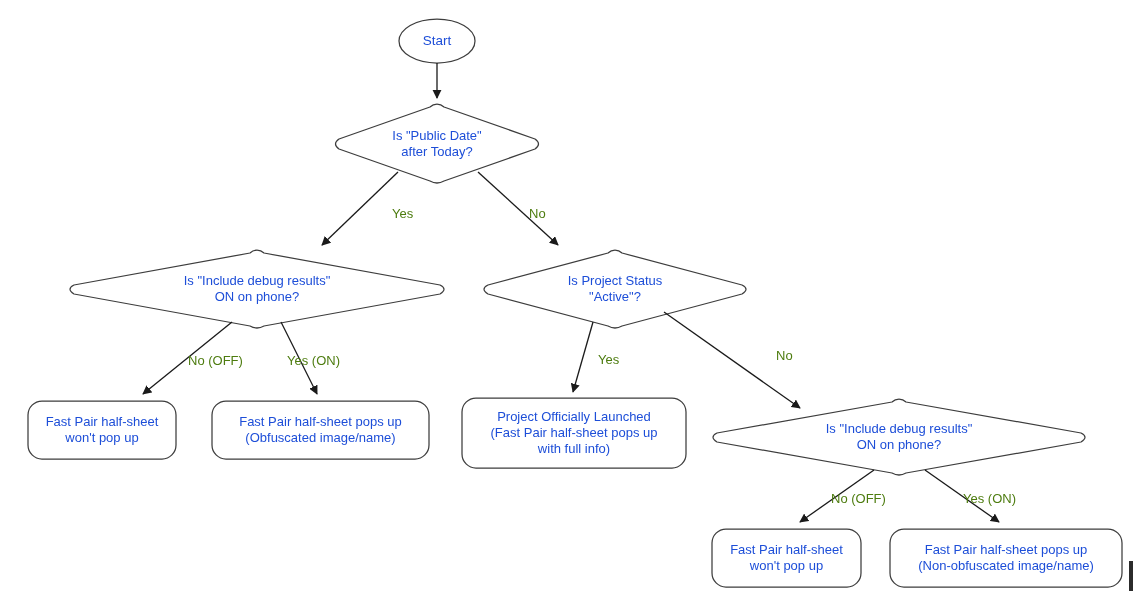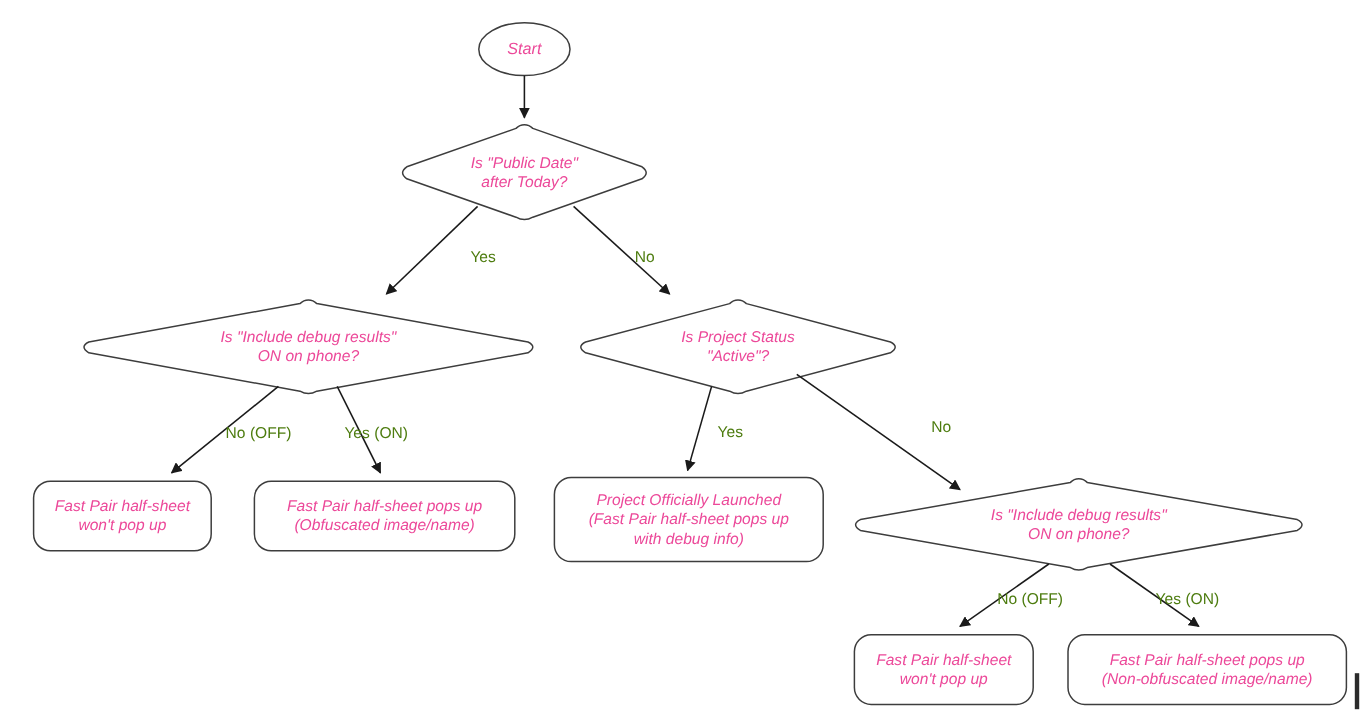--- a/index.html
+++ b/index.html
@@ -35,27 +35,26 @@
     fill: none;
     stroke: #1a1a1a;
     stroke-width: 1.3;
   }
   .node-label {
     position: absolute;
     display: flex;
     align-items: center;
     justify-content: center;
     text-align: center;
-    color: #ec4899;
+    color: #1d4ed8;
     font-family: "Liberation Sans", sans-serif;
     font-size: 13px;
     line-height: 16px;
     white-space: pre-line;
     pointer-events: none;
-    font-style: italic;
   }
   .start-label {
     font-size: 13.5px;
   }
   .edge-label {
     position: absolute;
     color: #4d7c0f;
     font-family: "Liberation Sans", sans-serif;
     font-size: 13px;
     line-height: 15px;
@@ -132,21 +131,21 @@
 ON on phone?</div>
 
   <div class="node-label" style="left:28px; top:401px; width:148px; height:58px;">Fast Pair half-sheet
 won't pop up</div>
 
   <div class="node-label" style="left:212px; top:401px; width:217px; height:58px;">Fast Pair half-sheet pops up
 (Obfuscated image/name)</div>
 
   <div class="node-label" style="left:462px; top:398px; width:224px; height:70px;">Project Officially Launched
 (Fast Pair half-sheet pops up
-with debug info)</div>
+with full info)</div>
 
   <div class="node-label" style="left:712px; top:529px; width:149px; height:58px;">Fast Pair half-sheet
 won't pop up</div>
 
   <div class="node-label" style="left:890px; top:529px; width:232px; height:58px;">Fast Pair half-sheet pops up
 (Non-obfuscated image/name)</div>
 
   <div class="edge-label" style="left:392px; top:206px;">Yes</div>
 
   <div class="edge-label" style="left:529px; top:206px;">No</div>

